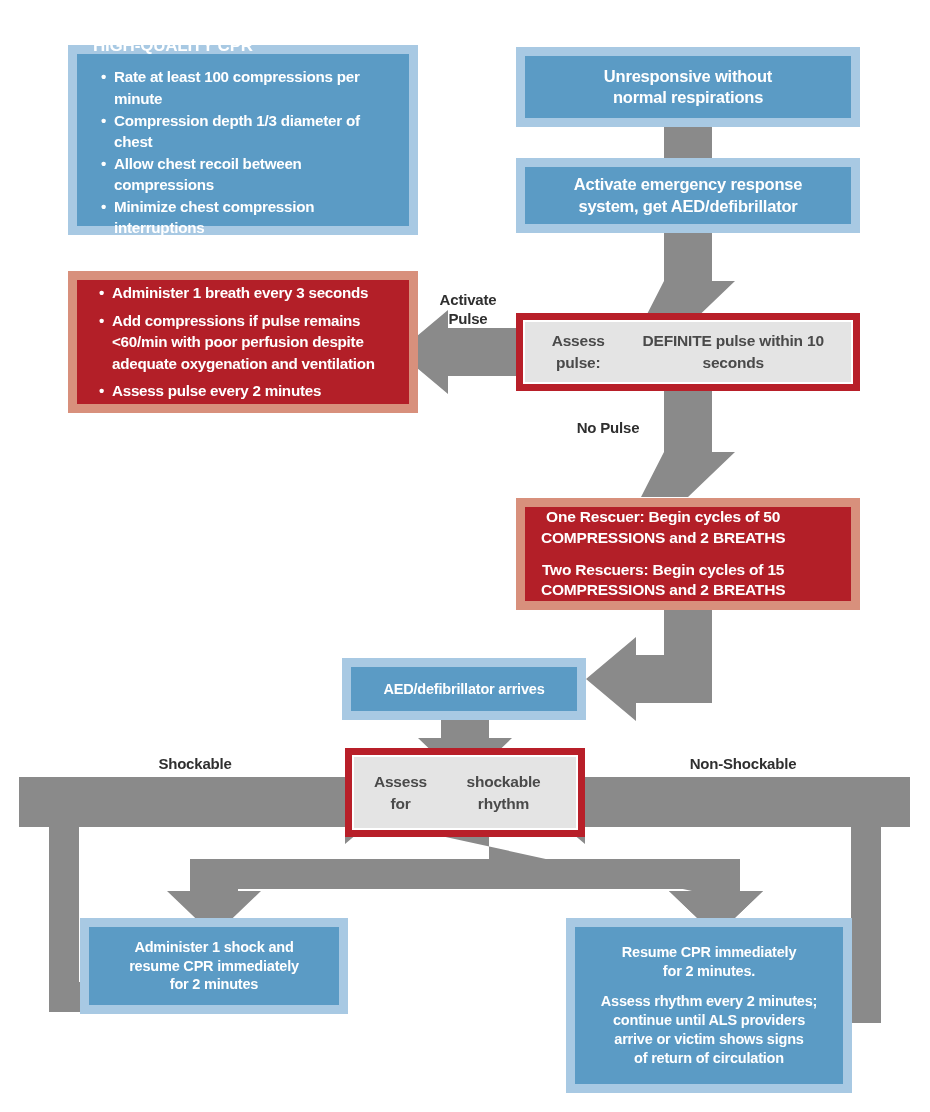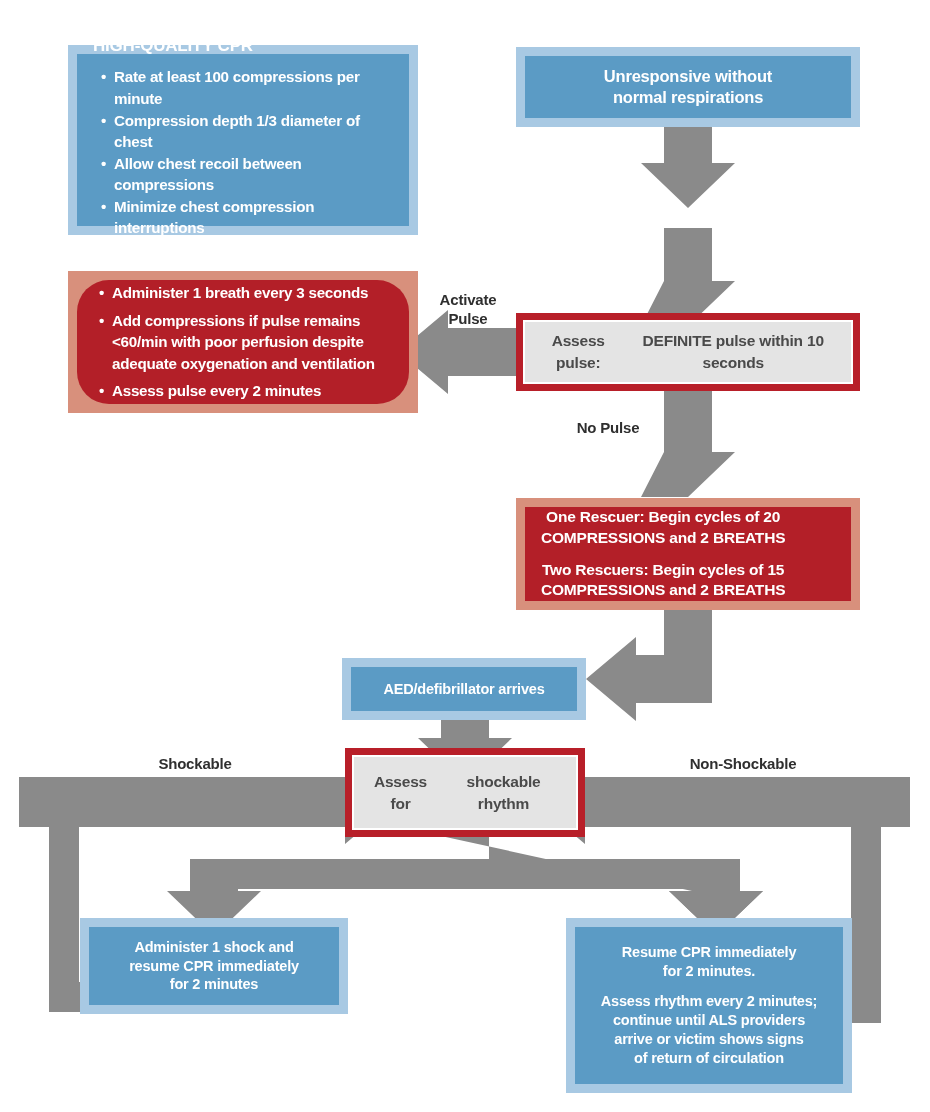--- a/index.html
+++ b/index.html
@@ -86,50 +86,56 @@
           <li>Rate at least 100 compressions per minute</li>
           <li>Compression depth 1/3 diameter of chest</li>
           <li>Allow chest recoil between compressions</li>
           <li>Minimize chest compression interruptions</li>
         </ul>
       </div>
     </div>
   </div>
 
   <div class="node red" style="left:68px;top:271px;width:350px;height:142px;">
-    <div class="inner" style="align-items:flex-start;padding:10px 14px;border-radius:32px;">
+    <div class="inner" style="align-items:flex-start;padding:10px 14px;">
       <div class="bullets">
         <ul>
           <li>Administer 1 breath every 3 seconds</li>
           <li style="margin-top:6px;">Add compressions if pulse remains &lt;60/min with poor perfusion despite adequate oxygenation and ventilation</li>
           <li style="margin-top:6px;">Assess pulse every 2 minutes</li>
         </ul>
       </div>
     </div>
   </div>
 
   <div class="node blue" style="left:516px;top:47px;width:344px;height:80px;">
     <div class="inner">
       <div class="t-head">Unresponsive without</div>
       <div class="t-head">normal respirations</div>
     </div>
   </div>
 
+  <div class="node blue" style="left:516px;top:158px;width:344px;height:75px;">
+    <div class="inner">
+      <div class="t-head">Activate emergency response</div>
+      <div class="t-head">system, get AED/defibrillator</div>
+    </div>
+  </div>
 
   <div class="node decision" style="left:516px;top:313px;width:344px;height:78px;">
     <div class="inner">
       <div class="t-dec">Assess pulse:</div>
       <div class="t-dec">DEFINITE pulse within 10 seconds</div>
     </div>
   </div>
 
   <div class="node red" style="left:516px;top:498px;width:344px;height:112px;">
     <div class="inner" style="align-items:flex-start;padding:8px 16px;">
       <div class="para">
-        <div class="t-body">One Rescuer: Begin cycles of 20</div>
+        <div class="t-body">One Rescuer: Begin cycles of 50</div>
         <div class="t-body">COMPRESSIONS and 2 BREATHS</div>
       </div>
       <div class="para">
         <div class="t-body">Two Rescuers: Begin cycles of 15</div>
         <div class="t-body">COMPRESSIONS and 2 BREATHS</div>
       </div>
     </div>
   </div>
 
   <div class="node blue" style="left:342px;top:658px;width:244px;height:62px;">

